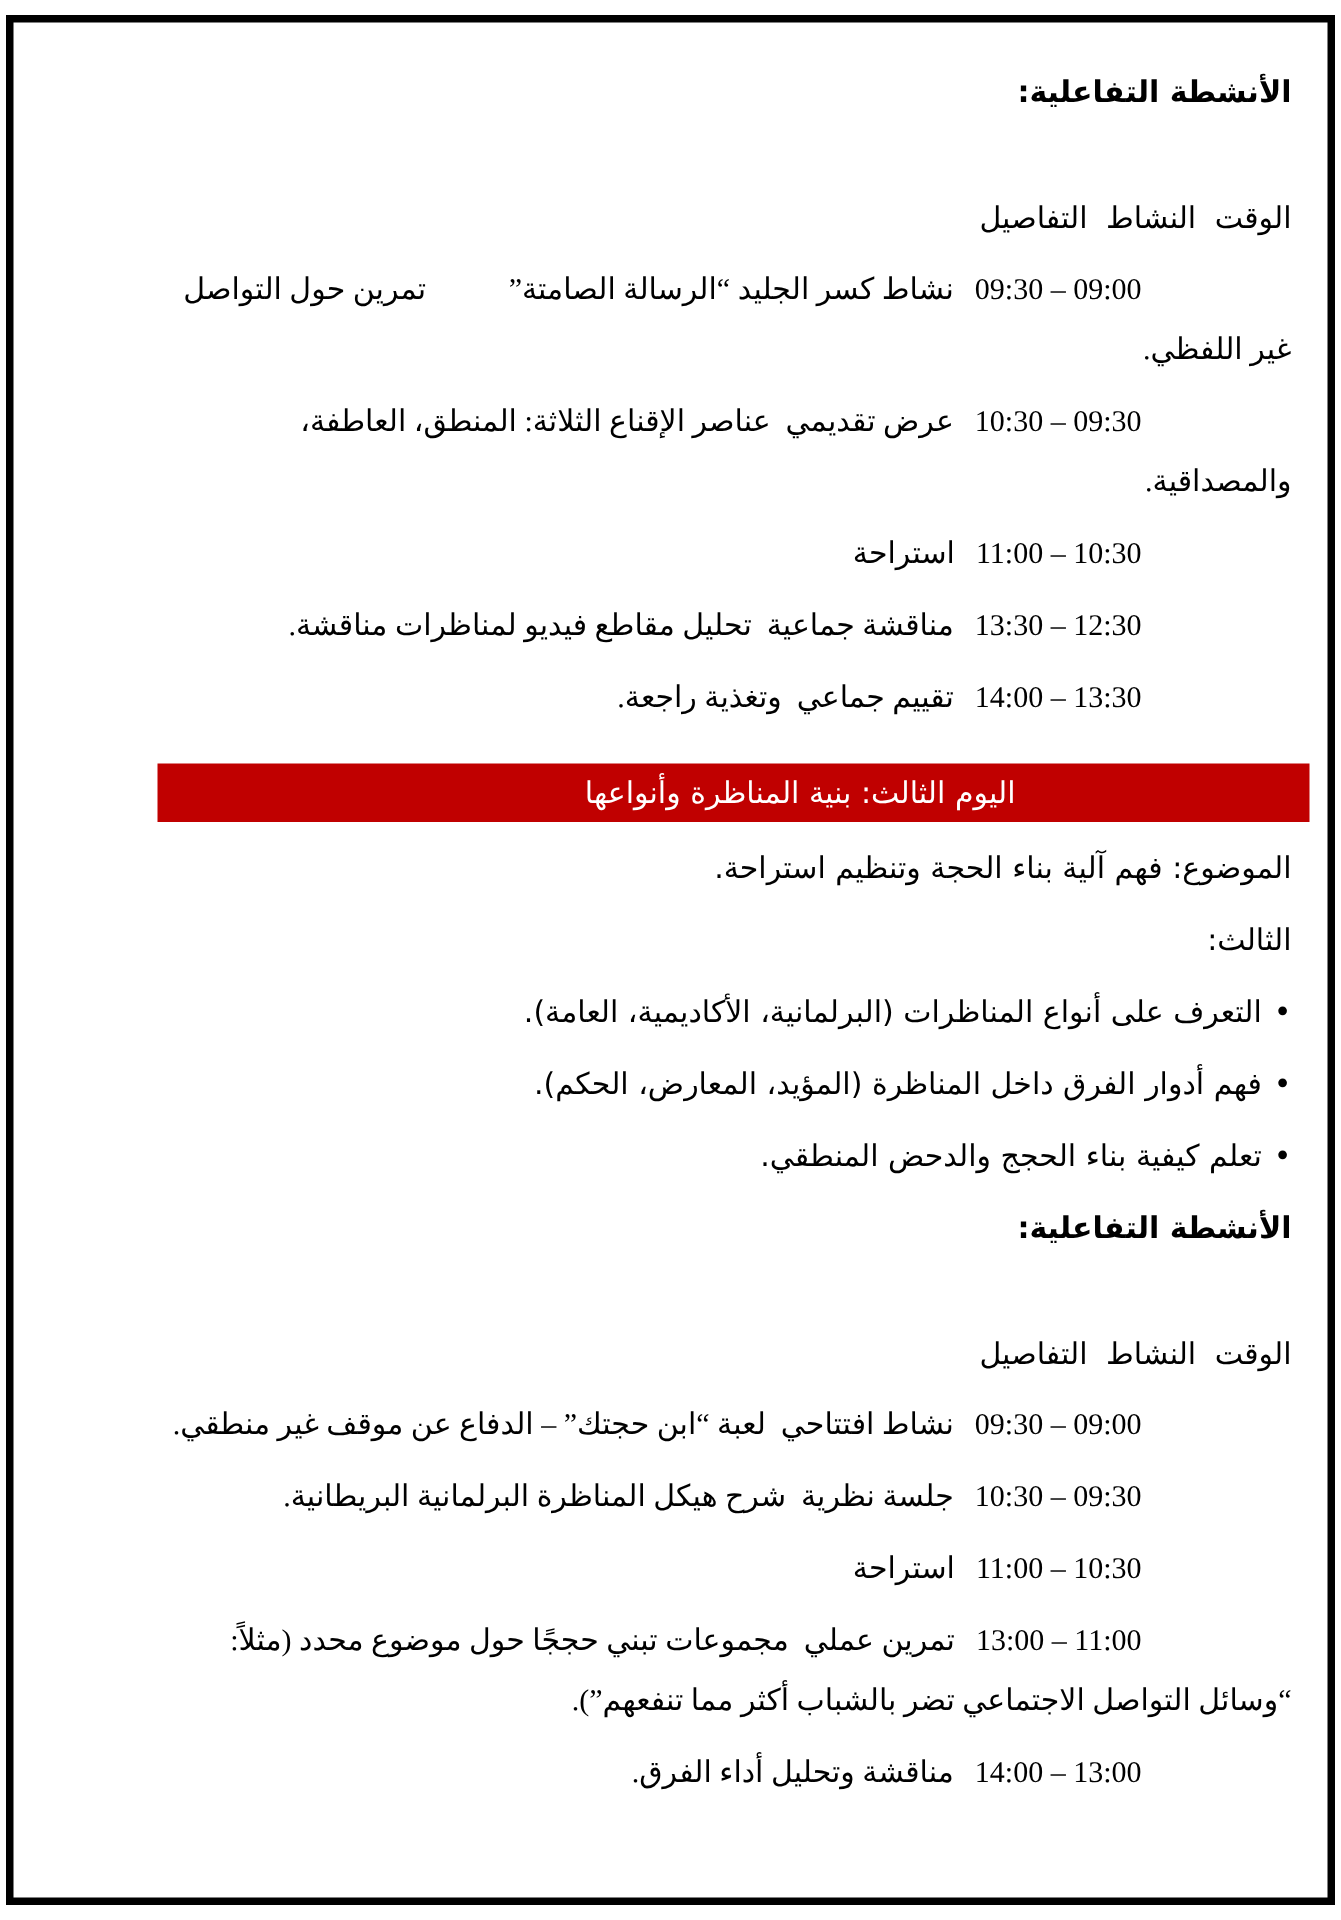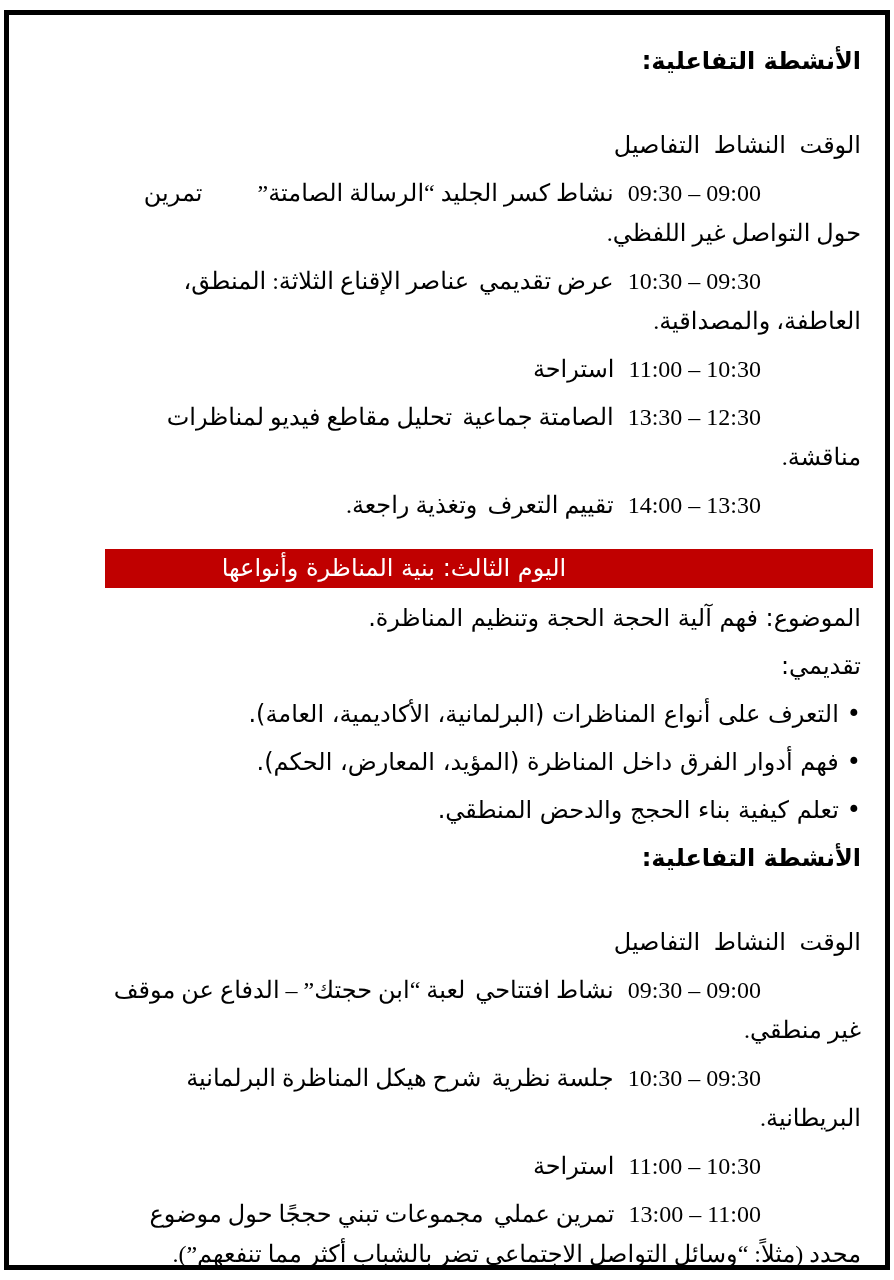--- a/index.html
+++ b/index.html
@@ -6,68 +6,68 @@
   body{width:894px;height:1280px;overflow:hidden;
        font-family:"DejaVu Sans",sans-serif;color:#000;}
   .page{
     box-sizing:border-box;
     margin:10px 4px 0 4px;
     height:1260px;
     border:5px solid #000;
     padding:26px 24px 0 100px;
     direction:rtl;
     text-align:right;
-    font-size:24px;
+    font-size:20px;
     line-height:40px;
   }
   .para{margin:0 0 8px 0;}
   .heading{font-weight:bold;}
   .cols{word-spacing:6px;margin-top:44px;}
   .row{text-indent:100px;font-family:Liberation Serif, serif;}
   .g{display:inline-block;height:1px;}
   .gt{width:14px;}
   .ga{width:10px;}
   .ga.wide{width:55px;}
   .banner{
     background:#C00000;
     color:#ffffff;
     margin:24px -12px 10px -4px;
     padding:0 6px 0 6px;
     height:39px;
     line-height:39px;
     text-align:right;
   }
-  .banner .inner{padding-left:0;padding-right:190px;display:block;text-align:center;}
+  .banner .inner{padding-left:0;padding-right:190px;display:block;}
   .goal .bullet{margin-left:8px;}
 </style>
 </head>
 <body>
 
 <div class="page">
 
   <div class="para heading">الأنشطة التفاعلية:</div>
   <div class="para cols">الوقت النشاط التفاصيل</div>
 
   <div class="para row"><span>09:00 – 09:30</span><span class="g gt"></span><span>نشاط كسر الجليد “الرسالة الصامتة”</span><span class="g ga wide"></span><span>تمرين حول التواصل غير اللفظي.</span></div>
 
   <div class="para row"><span>09:30 – 10:30</span><span class="g gt"></span><span>عرض تقديمي</span><span class="g ga"></span><span>عناصر الإقناع الثلاثة: المنطق، العاطفة، والمصداقية.</span></div>
 
   <div class="para row"><span>10:30 – 11:00</span><span class="g gt"></span><span>استراحة</span><span class="g ga"></span><span></span></div>
 
 
-  <div class="para row"><span>12:30 – 13:30</span><span class="g gt"></span><span>الصامتة جماعية</span><span class="g ga"></span><span>تحليل مقاطع فيديو لمناظرات مناقشة.</span></div>
+  <div class="para row"><span>12:30 – 13:30</span><span class="g gt"></span><span>مناقشة جماعية</span><span class="g ga"></span><span>تحليل مقاطع فيديو لمناظرات مناقشة.</span></div>
 
-  <div class="para row"><span>13:30 – 14:00</span><span class="g gt"></span><span>تقييم التعرف</span><span class="g ga"></span><span>وتغذية راجعة.</span></div>
+  <div class="para row"><span>13:30 – 14:00</span><span class="g gt"></span><span>تقييم جماعي</span><span class="g ga"></span><span>وتغذية راجعة.</span></div>
 
   <div class="banner">
       <span class="inner">اليوم الثالث: بنية المناظرة وأنواعها</span>
     </div>
 
-  <div class="para">الموضوع: فهم آلية الحجة الحجة وتنظيم المناظرة.</div>
-  <div class="para">تقديمي:</div>
+  <div class="para">الموضوع: فهم آلية بناء الحجة وتنظيم استراحة.</div>
+  <div class="para">الثالث:</div>
 
   <div class="para goal"><span class="bullet">•</span><span>التعرف على أنواع المناظرات (البرلمانية، الأكاديمية، العامة).</span></div>
   <div class="para goal"><span class="bullet">•</span><span>فهم أدوار الفرق داخل المناظرة (المؤيد، المعارض، الحكم).</span></div>
   <div class="para goal"><span class="bullet">•</span><span>تعلم كيفية بناء الحجج والدحض المنطقي.</span></div>
 
   <div class="para heading">الأنشطة التفاعلية:</div>
   <div class="para cols">الوقت النشاط التفاصيل</div>
 
   <div class="para row"><span>09:00 – 09:30</span><span class="g gt"></span><span>نشاط افتتاحي</span><span class="g ga"></span><span>لعبة “ابن حجتك” – الدفاع عن موقف غير منطقي.</span></div>
 

